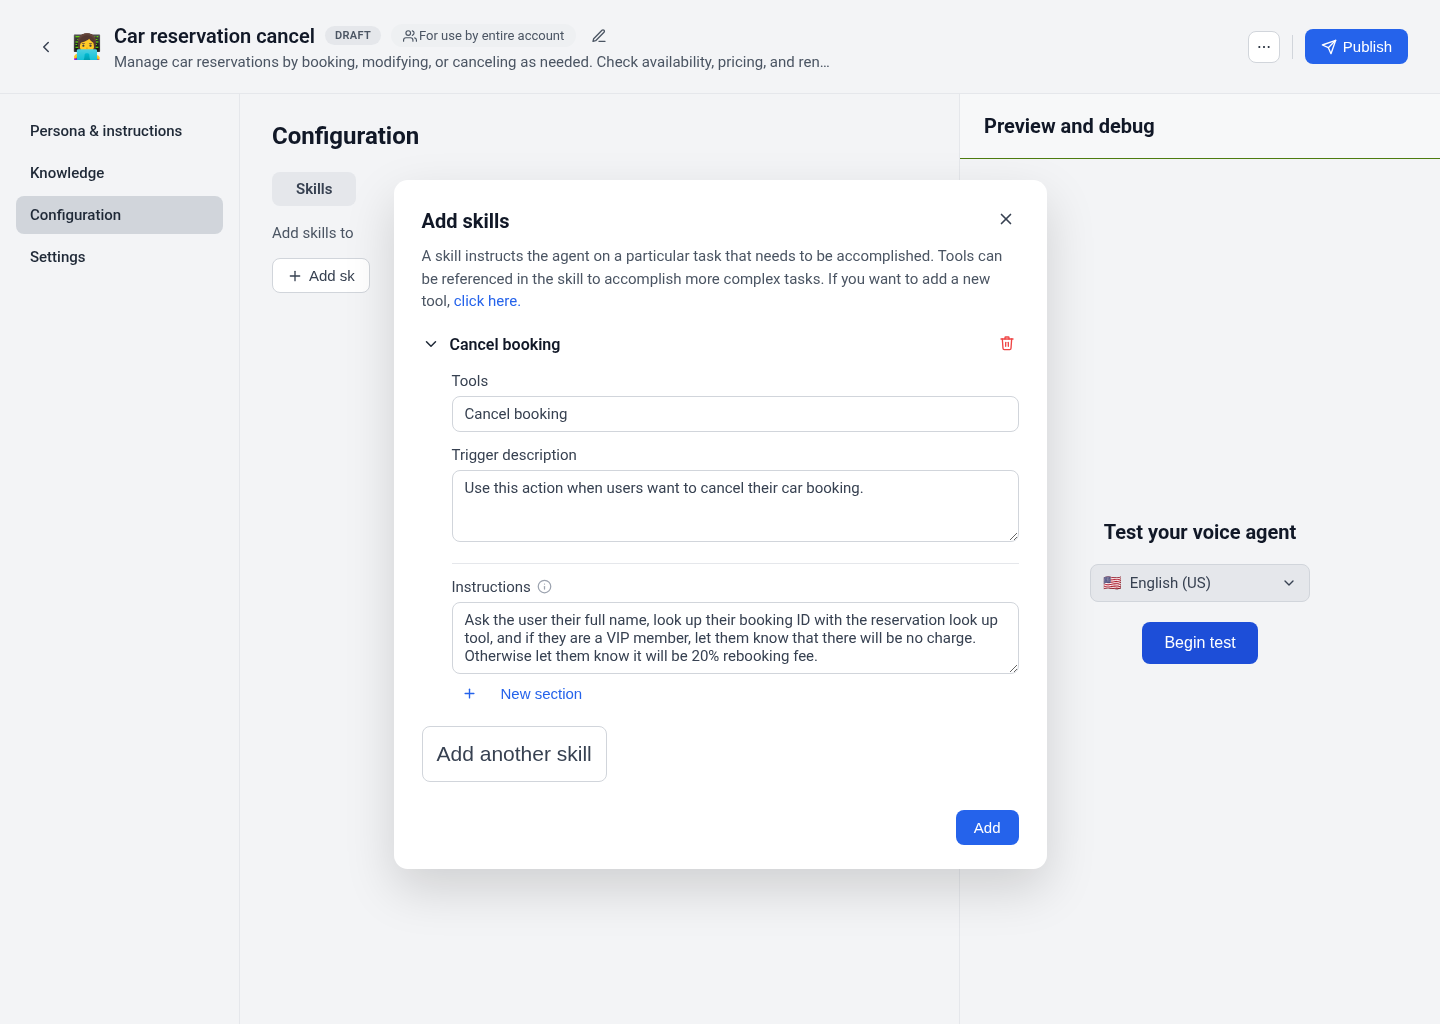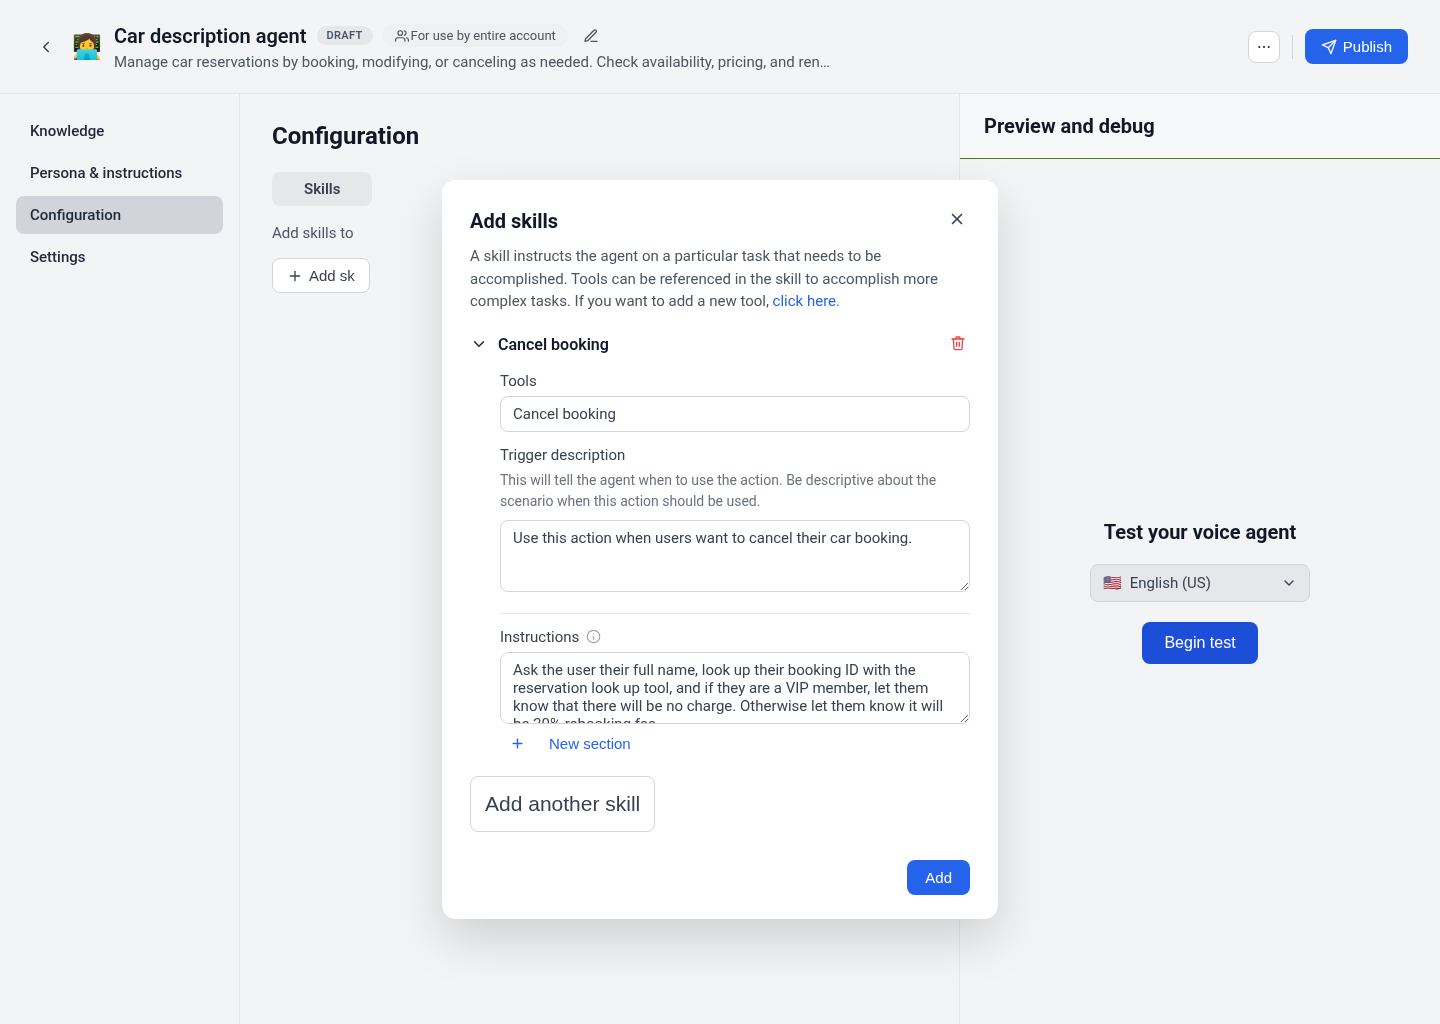--- a/index.html
+++ b/index.html
@@ -94,21 +94,21 @@
   }
   .main {
     flex: 1; padding: 28px 32px;
     border-right: 1px solid #e5e7eb;
     position: relative;
   }
   .page-title { font-size: 24px; font-weight: 700; color: #111827; margin-bottom: 22px; }
   .tabs { display: flex; gap: 8px; margin-bottom: 18px; }
   .tab {
     background: #e5e7eb; color: #374151;
-    border-radius: 8px; padding: 8px 32px;
+    border-radius: 8px; padding: 8px 24px;
     font-size: 15px; font-weight: 600;
     cursor: pointer;
   }
   .tab-desc { color: #4b5563; font-size: 15px; margin-bottom: 16px; }
   .add-skills-btn {
     display: inline-flex; align-items: center; gap: 6px;
     background: #fff; border: 1px solid #d1d5db;
     border-radius: 8px; padding: 8px 14px;
     font-size: 15px; color: #374151;
     cursor: pointer;
@@ -143,21 +143,21 @@
   }
   
   .modal-backdrop {
     position: fixed; inset: 0;
     background: rgba(0,0,0,0);
     display: flex; align-items: flex-start; justify-content: center;
     z-index: 100;
   }
   .modal {
     margin-top: 180px;
-    width: 556px; background: #fff;
+    width: 653px; background: #fff;
     border-radius: 14px;
     box-shadow: 0 20px 50px rgba(0,0,0,0.15);
     padding: 26px 28px 24px;
   }
   .modal-head {
     display: flex; align-items: center; justify-content: space-between;
     margin-bottom: 10px;
   }
   .modal-title { font-size: 20px; font-weight: 700; color: #111827; }
   .close-btn { cursor: pointer; color: #374151; padding: 4px; }
@@ -212,21 +212,21 @@
 
 <div class="header">
   <div class="back-btn">
     <svg width="18" height="18" viewBox="0 0 24 24" fill="none" stroke="currentColor" stroke-width="2" stroke-linecap="round" stroke-linejoin="round">
         <polyline points="15 18 9 12 15 6"></polyline>
       </svg>
   </div>
   <div class="agent-icon">👩‍💻</div>
   <div class="header-main">
     <div class="header-title-row">
-      <span class="agent-title">Car description agent</span>
+      <span class="agent-title">Car reservation cancel</span>
       <span class="badge">DRAFT</span>
       <span class="badge-light">
         <svg width="14" height="14" viewBox="0 0 24 24" fill="none" stroke="currentColor" stroke-width="2" stroke-linecap="round" stroke-linejoin="round">
             <path d="M17 21v-2a4 4 0 0 0-4-4H5a4 4 0 0 0-4 4v2"></path>
             <circle cx="9" cy="7" r="4"></circle>
             <path d="M23 21v-2a4 4 0 0 0-3-3.87"></path>
             <path d="M16 3.13a4 4 0 0 1 0 7.75"></path>
           </svg>
         <span>For use by entire account</span>
       </span>
@@ -253,22 +253,22 @@
           <line x1="22" y1="2" x2="11" y2="13"></line>
           <polygon points="22 2 15 22 11 13 2 9 22 2"></polygon>
         </svg>
       <span>Publish</span>
     </button>
   </div>
 </div>
 
 <div class="body">
   <div class="sidebar">
+    <div class="sidebar-item">Persona &amp; instructions</div>
     <div class="sidebar-item">Knowledge</div>
-    <div class="sidebar-item">Persona &amp; instructions</div>
     <div class="sidebar-item active">Configuration</div>
     <div class="sidebar-item">Settings</div>
   </div>
 
   <div class="main">
     <h1 class="page-title">Configuration</h1>
     <div class="tabs">
       <div class="tab">Skills</div>
     </div>
     <div class="tab-desc">Add skills to</div>
@@ -333,21 +333,20 @@
               <path d="M9 6V4a1 1 0 0 1 1-1h4a1 1 0 0 1 1 1v2"></path>
             </svg>
         </div>
       </div>
 
       <div class="skill-form">
         <div class="form-label">Tools</div>
         <input class="text-input" value="Cancel booking" style="">
 
         <div class="form-label">Trigger description</div>
-        <div class="form-help">This will tell the agent when to use the action. Be descriptive about the scenario when this action should be used.</div>
         <textarea class="textarea" rows="3" style="">Use this action when users want to cancel their car booking.</textarea>
 
         <div class="section-divider"></div>
 
         <div class="form-label">
           <span>Instructions</span>
           <span class="info-icon">
             <svg width="15" height="15" viewBox="0 0 24 24" fill="none" stroke="currentColor" stroke-width="2" stroke-linecap="round" stroke-linejoin="round">
                 <circle cx="12" cy="12" r="10"></circle>
                 <line x1="12" y1="16" x2="12" y2="12"></line>

